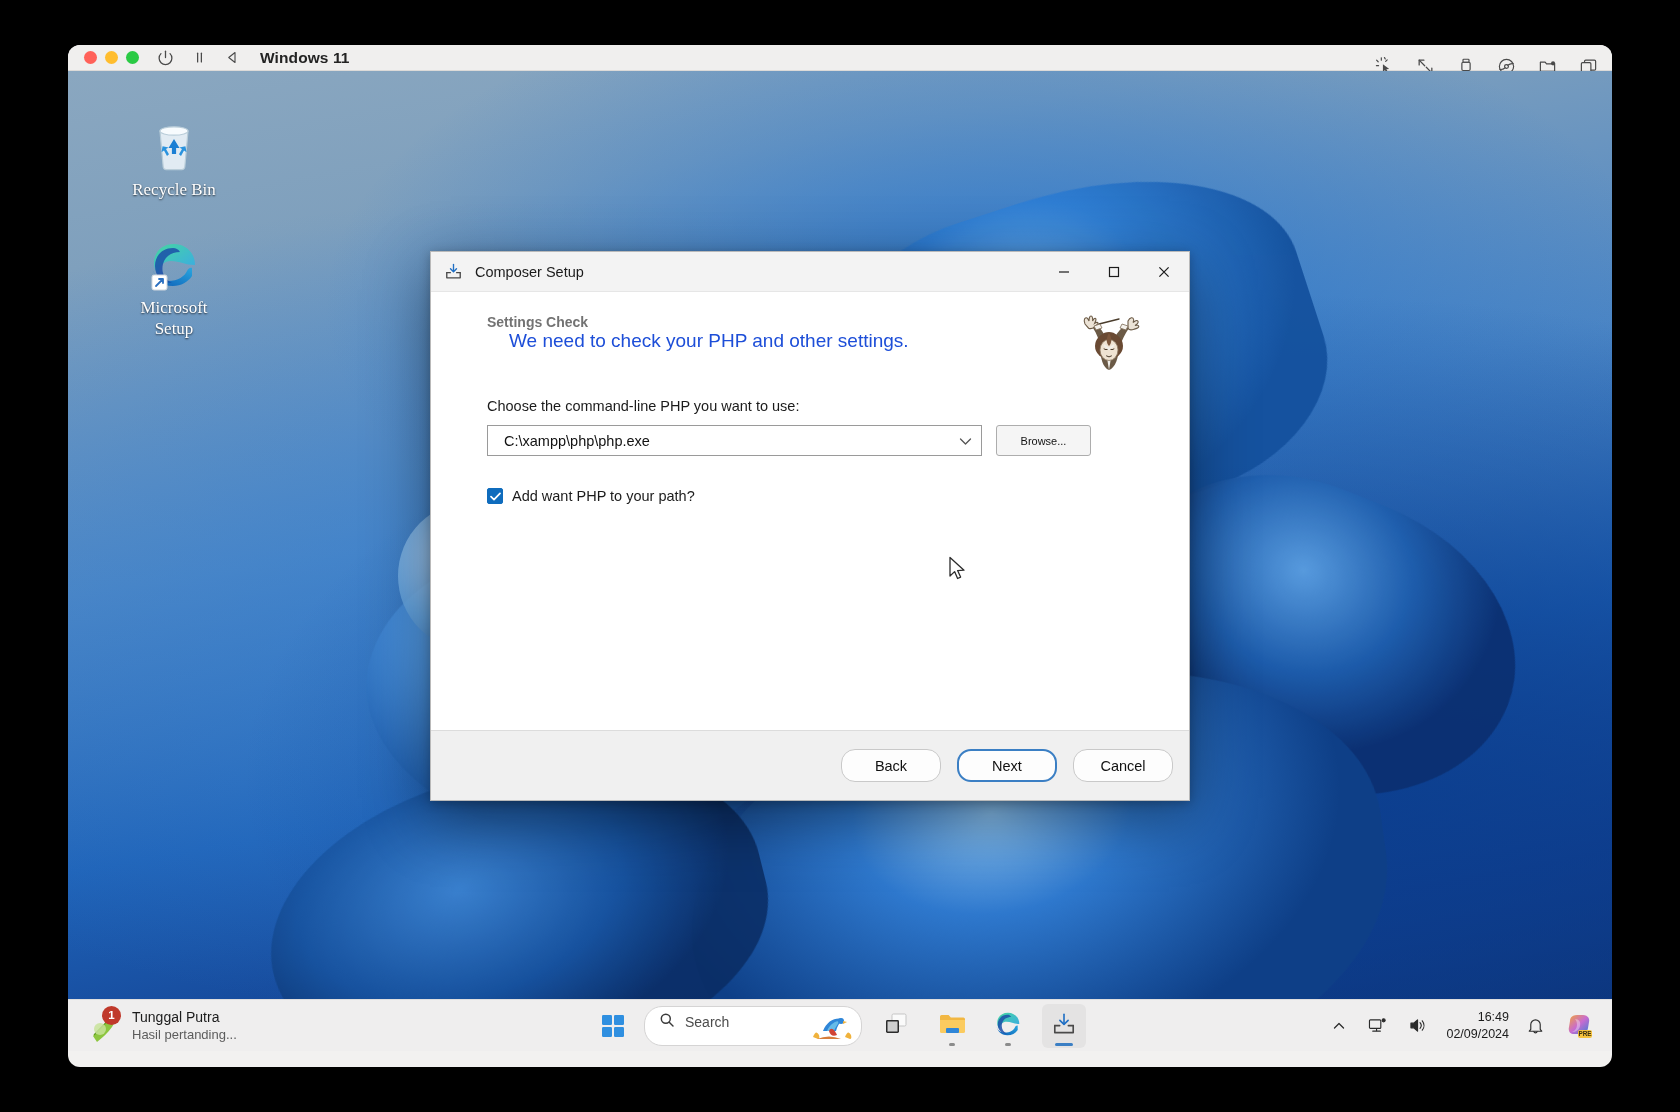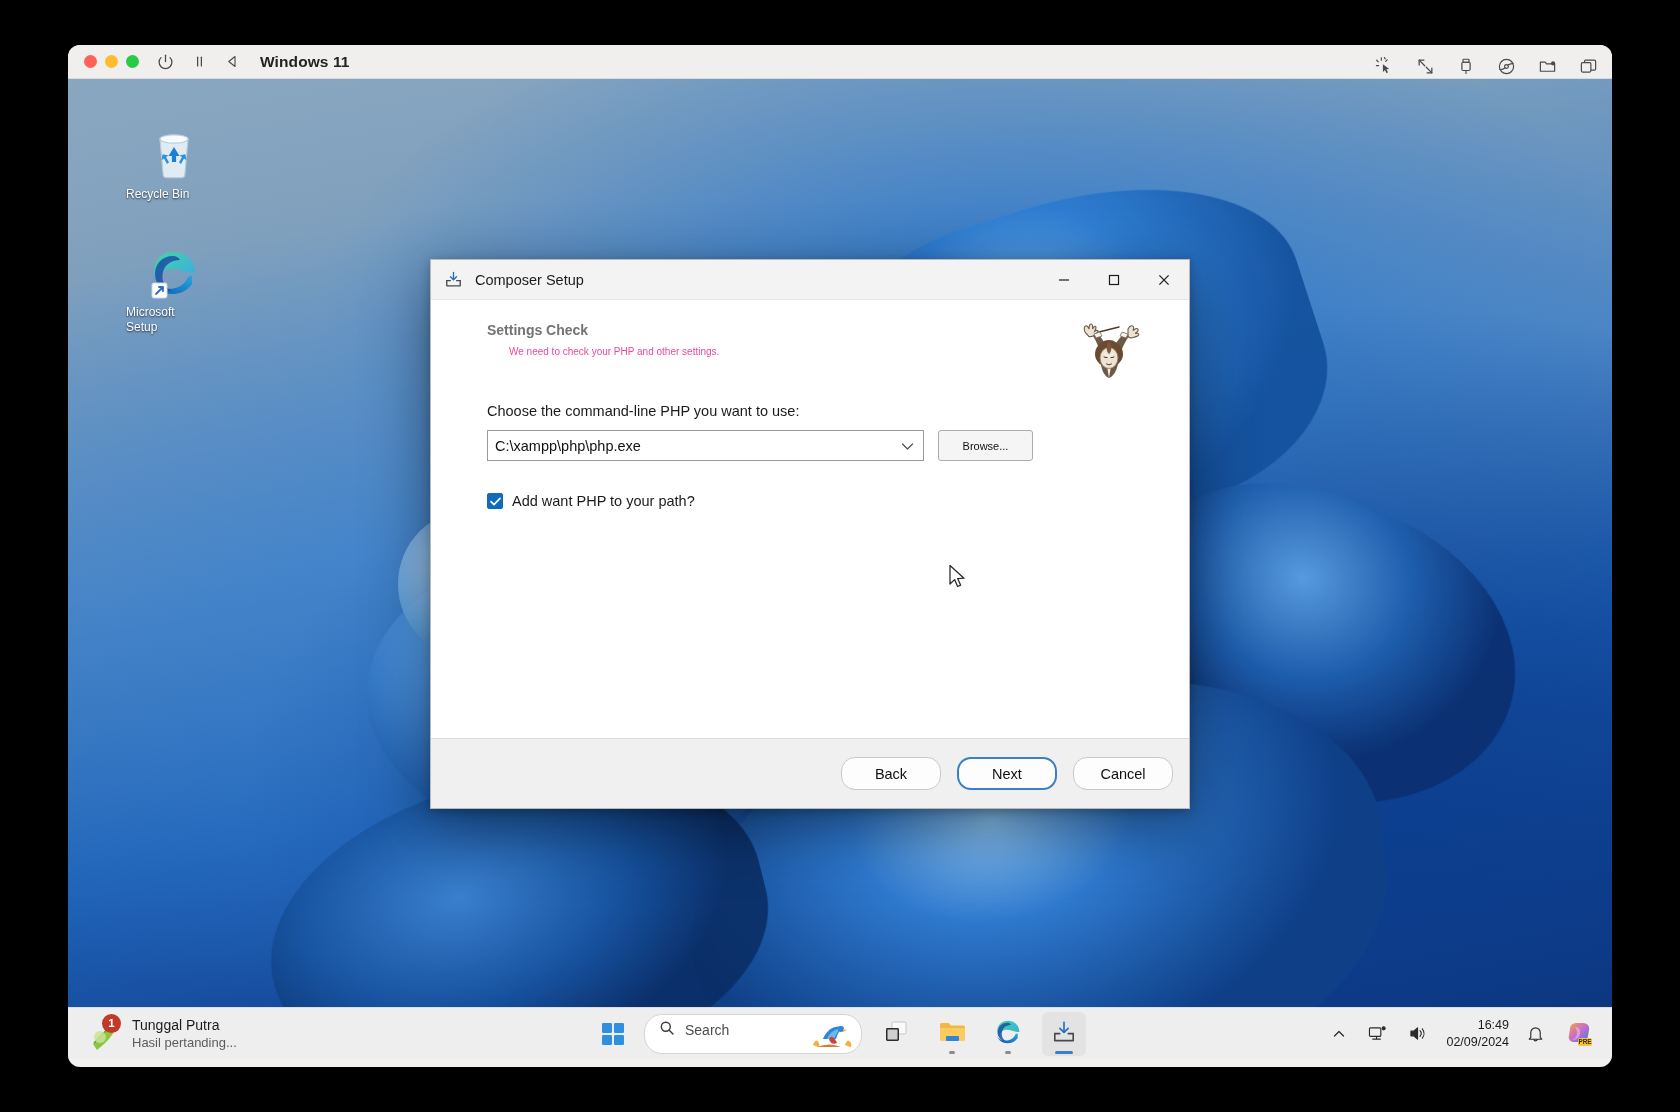--- a/index.html
+++ b/index.html
@@ -17,21 +17,21 @@
     width: 1544px; height: 1022px;
     border-radius: 12px;
     overflow: hidden;
     background: #f2f1f0;
     box-shadow: 0 14px 48px rgba(0,0,0,.55);
   }
 
   
   #vm-titlebar {
     position: relative;
-    height: 34px;
+    height: 26px;
     background: #f0efee;
     border-bottom: 1px solid #dcdad8;
     display: flex; align-items: center;
   }
   .traffic-lights { display: flex; gap: 8px; margin-left: 16px; }
   .tl { width: 13px; height: 13px; border-radius: 50%; }
   .tl.red { background: #ff6159; }
   .tl.yellow { background: #ffbd2e; }
   .tl.green { background: #2aca44; }
 
@@ -81,24 +81,24 @@
         border-radius: 48% 52% 60% 40%; transform: rotate(22deg); opacity:.9; }
   .r5 { left: 200px; top: 700px; width: 500px; height: 300px;
         background: radial-gradient(55% 60% at 40% 35%, #3f87d4 0%, #17539f 60%, #0a2c63 100%);
         border-radius: 50% 50% 45% 55%; transform: rotate(-14deg); opacity:.85; }
   .r6 { left: 330px; top: 430px; width: 150px; height: 150px;
         background: radial-gradient(circle at 40% 35%, #cfe6fb 0%, #6aa9e2 55%, #2a6ab5 100%);
         border-radius: 50%; opacity:.8; }
 
   
   .desk-icon {
-    position: absolute; width: 96px; 
-    color: #fff; font-size: 12px; line-height: 1.25;
+    position: absolute; width: 96px; text-align: center;
+    color: #fff; font-size: 17px; line-height: 1.25;
     text-shadow: 0 1px 2px rgba(0,0,0,.75);
-    cursor: pointer; user-select: none;
+    cursor: pointer; user-select: none; font-family: Liberation Serif, serif;
   }
   .desk-icon .glyph { height: 52px; display: flex; align-items: center; justify-content: center; margin-bottom: 6px; }
   #icon-recycle { left: 58px; top: 50px; }
   #icon-edge { left: 58px; top: 168px; }
 
   
   #dialog {
     position: absolute;
     left: 362px; top: 180px;
     width: 760px; height: 550px;
@@ -115,31 +115,31 @@
   #dlg-app-icon { margin-left: 13px; display:flex; }
   #dlg-title { margin-left: 12px; font-size: 14.5px; color: #1b1b1b; }
   .dlg-ctrls { margin-left: auto; display: flex; height: 40px; }
   .dlg-ctl {
     width: 50px; height: 40px; display: flex; align-items: center; justify-content: center;
     color: #1b1b1b; cursor: pointer;
   }
 
   #dlg-body { flex: 1; position: relative; background:#fff; padding: 22px 34px 0 56px; }
   #dlg-head-title { font-size: 14px; font-weight: bold; color: #737373; }
-  #dlg-head-sub { font-size: 10px; color: #ec4899; margin-top: 8px; margin-left: 22px; }
+  #dlg-head-sub { font-size: 19px; color: #1d4ed8; margin-top: 0; margin-left: 22px; }
   #composer-logo { position: absolute; right: 44px; top: 16px; width: 72px; height: 68px; }
 
   #field-label { font-size: 14.5px; color:#1b1b1b; margin-top: 46px; }
   #field-row { display: flex; align-items: center; gap: 14px; margin-top: 11px; }
   #php-combo {
     position: relative;
-    width: 437px; height: 31px;
+    width: 495px; height: 31px;
     background: #fff; border: 1px solid #9a9a9a;
     display: flex; align-items: center;
-    padding-left: 7px;
+    padding-left: 16px;
     font-size: 14.5px; color: #111;
     cursor: pointer;
   }
   #php-combo .caret { position: absolute; right: 9px; top: 50%; transform: translateY(-50%); color:#555; }
   #browse-btn {
     width: 95px; height: 31px;
     background: #f5f5f5; border: 1px solid #adadad; border-radius: 3px;
     font-size: 11px; color: #111; cursor: pointer;
     font-family: "Liberation Sans", sans-serif;
   }

